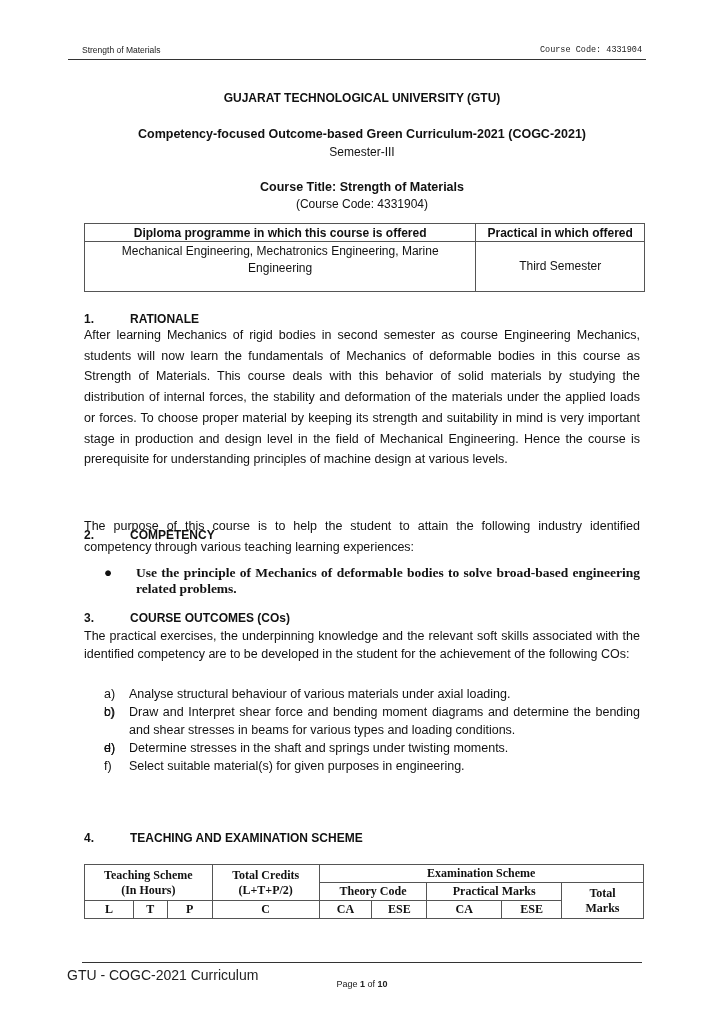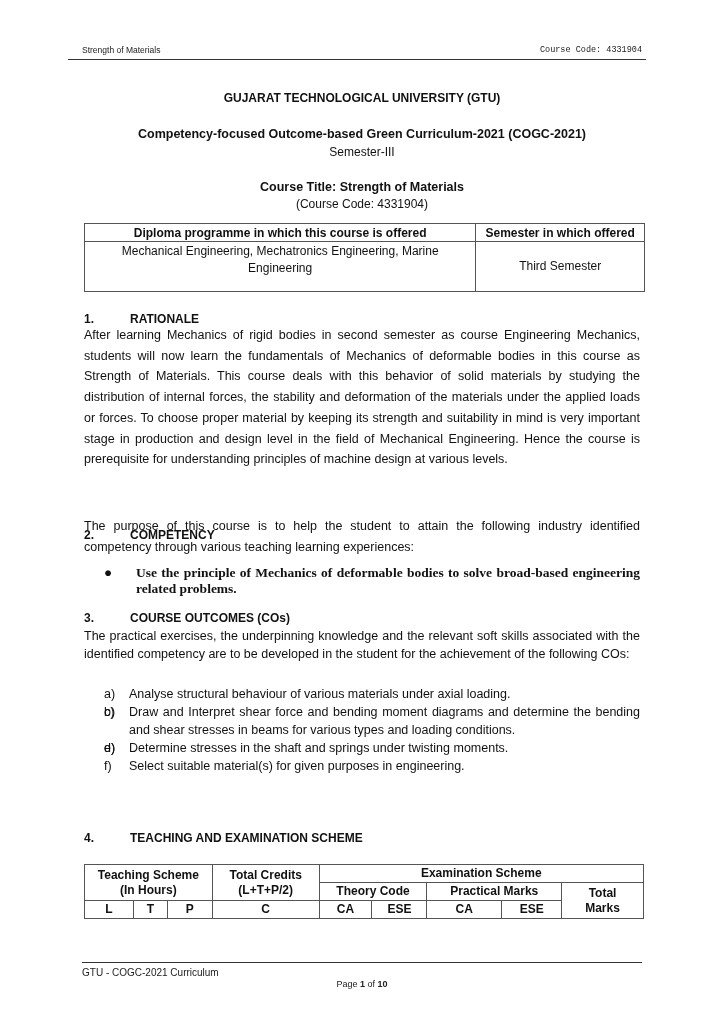--- a/index.html
+++ b/index.html
@@ -28,24 +28,24 @@
   .para { left: 84px; width: 556px; font-size: 12.5px; line-height: 20.7px; text-align: justify; }
   .para2 { left: 84px; width: 556px; font-size: 12.5px; line-height: 17.5px; text-align: justify; }
   .bullet { left: 104px; width: 536px; font-family: "Liberation Serif", serif; font-weight: bold; font-size: 13.5px; line-height: 16px; }
   .bullet .dot { position: absolute; left: 0; top: 0; }
   .bullet .btxt { margin-left: 32px; display: block; text-align: justify; }
   .co-list { left: 104px; width: 536px; font-size: 12.5px; line-height: 18px; margin: 0; padding: 0; list-style: none; }
   .co-list li { position: relative; padding-left: 25px; text-align: justify; }
   .co-list li .lbl { position: absolute; left: 0; top: 0; }
 
   .tbl2 { left: 84px; top: 864px; width: 560px; font-size: 12px; }
-  .tbl2 th { height: 17px; line-height: 15px; }
+  .tbl2 th { height: 17px; line-height: 15px; font-family: Liberation Serif, serif; }
 
   .ftr-line { left: 82px; top: 962px; width: 560px; height: 0; border-top: 1.5px solid #333; }
-  .ftr-left { left: 82px; top: 967px; font-size: 10px; color: #222; }
+  .ftr-left { left: 67px; top: 967px; font-size: 14px; color: #222; }
   .ftr-center { left: 0; width: 724px; text-align: center; top: 979px; font-size: 9px; color: #222; }
   .ftr-center b { font-weight: bold; }
 </style>
 </head>
 <body>
 
 <div class="abs hdr-left">Strength of Materials</div>
 <div class="abs hdr-right">Course Code: 4331904</div>
 <div class="abs hdr-line"></div>
 
@@ -56,21 +56,21 @@
 <div class="abs center t5">(Course Code: 4331904)</div>
 
 <table class="abs tbl1">
   <colgroup>
       <col style="width:392px">
       <col style="width:169px">
     </colgroup>
   <tbody>
       <tr>
     <th>Diploma programme in which this course is offered</th>
-    <th>Semester in which offered</th>
+    <th>Practical in which offered</th>
   </tr>
   <tr>
     <td style="vertical-align:top;padding:1px 20px 0 20px;">Mechanical Engineering, Mechatronics Engineering, Marine Engineering</td>
     <td>Third Semester</td>
   </tr>
 </tbody>
   </table>
 
 <div class="abs sec" style="top:312px;">
   <span class="num">1.</span><span>RATIONALE</span>

